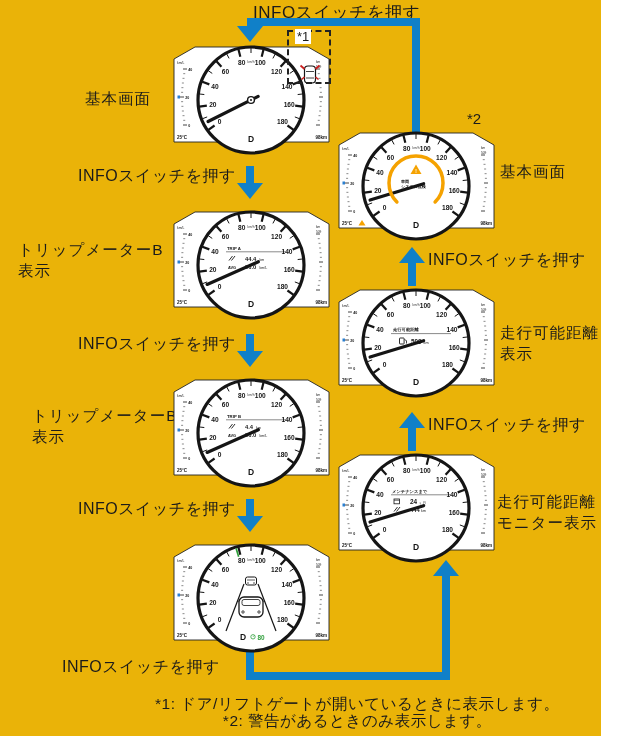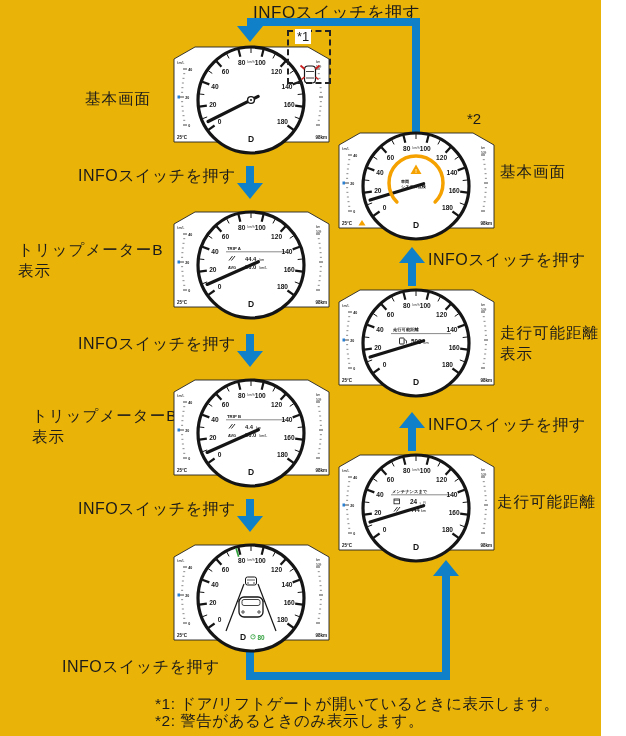--- a/index.html
+++ b/index.html
@@ -2,21 +2,21 @@
 <html><head>
 <meta charset="utf-8">
 <style>
   html,body{margin:0;padding:0;background:#fff;}
   #canvas{position:relative;width:601px;height:736px;background:#eab308;overflow:hidden;
           font-family:"Liberation Sans","DejaVu Sans",sans-serif;color:#1b1b1b;}
   .lbl{position:absolute;white-space:nowrap;color:#1b1b1b;}
   .press{font-size:16px;letter-spacing:.5px;}
   .press-top{font-size:17px;letter-spacing:.5px;}
   .screen-label{font-size:15.5px;letter-spacing:1px;line-height:21px;}
-  .note{font-size:15.5px;letter-spacing:.5px;line-height:17px;white-space:nowrap;}
+  .note{font-size:15.5px;letter-spacing:.5px;line-height:17px;white-space:nowrap;text-align:center;}
   .ref{font-size:15px;}
   .bar{position:absolute;background:#1080c8;}
   .head{position:absolute;width:0;height:0;}
   .head-down{border-left:13px solid transparent;border-right:13px solid transparent;border-top:16px solid #1080c8;}
   .head-up{border-left:13px solid transparent;border-right:13px solid transparent;border-bottom:16px solid #1080c8;}
   .gauge{position:absolute;width:157px;height:124px;}
   .dashed-box{position:absolute;left:287px;top:30px;width:40px;height:50px;border:2px dashed #222;}
   .box-ref{position:absolute;left:295px;top:29px;font-size:13px;background:#fff;padding:0 2px;}
   svg text{font-family:"Liberation Sans","DejaVu Sans",sans-serif;}
 </style>
@@ -41,20 +41,21 @@
   </div>
 
   <span class="lbl ref" style="left:467px;top:110px">*2</span>
   <span class="lbl screen-label" style="left:500px;top:161px">基本画面</span>
   <div class="lbl screen-label" style="left:500px;top:322px">
     <div>走行可能距離</div>
     <div>表示</div>
   </div>
   <div class="lbl screen-label" style="left:497px;top:491px">
     <div>走行可能距離</div>
+    <div>モニター表示</div>
   </div>
 
   <span class="lbl press" style="left:78px;top:166px">INFOスイッチを押す</span>
   <div class="bar" style="left:246px;top:166px;width:8px;height:17px"></div>
   <div class="head head-down" style="left:237px;top:183px"></div>
 
   <span class="lbl press" style="left:78px;top:334px">INFOスイッチを押す</span>
   <div class="bar" style="left:246px;top:334px;width:8px;height:17px"></div>
   <div class="head head-down" style="left:237px;top:351px"></div>
 

